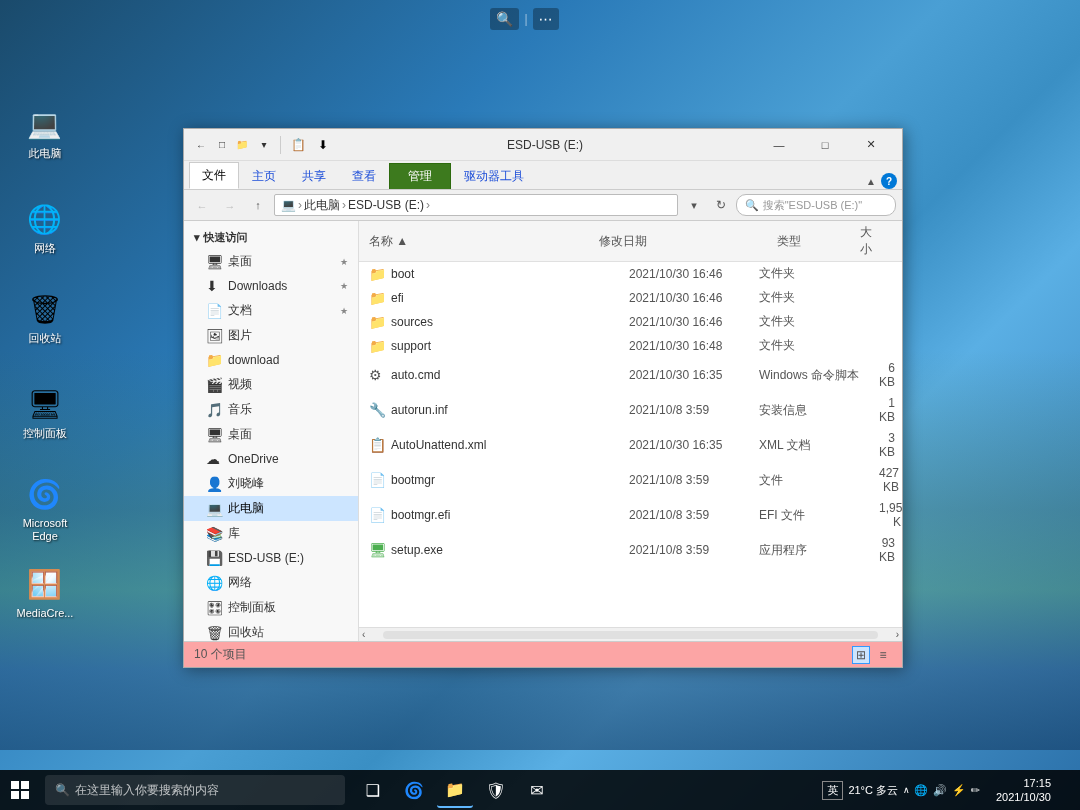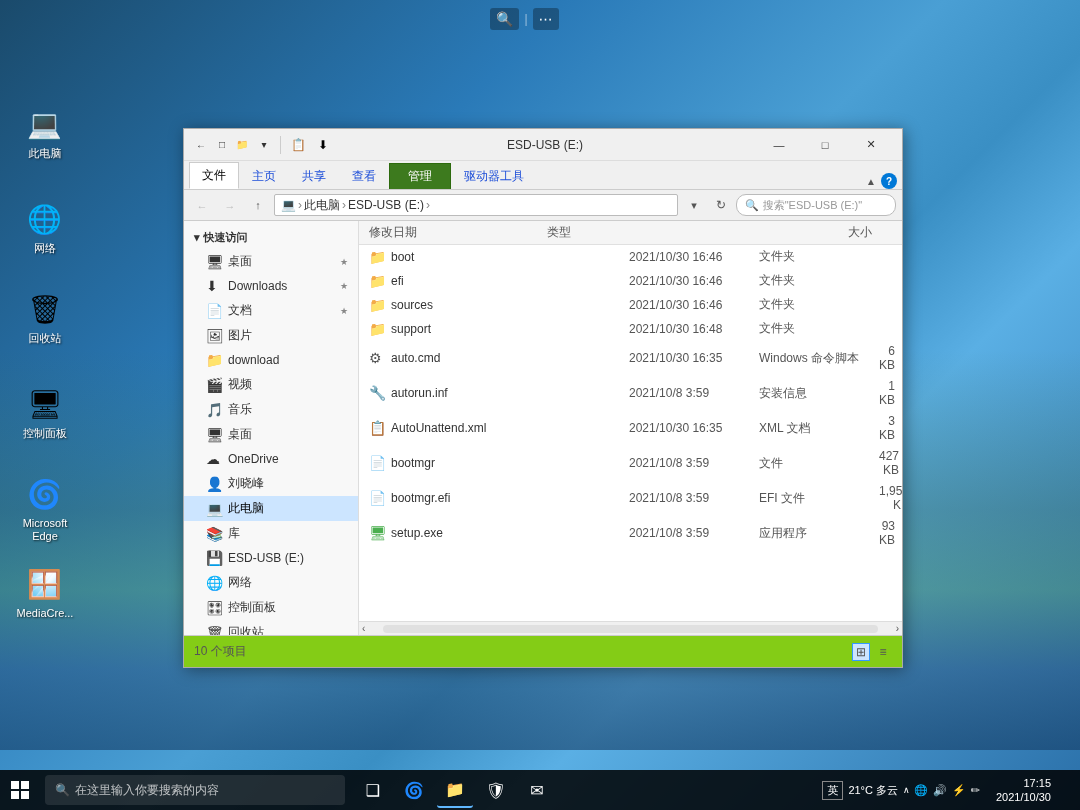--- a/index.html
+++ b/index.html
@@ -465,22 +465,22 @@
 
     .file-row .file-size {
       flex: 1;
       text-align: right;
       padding-right: 15px;
       color: #555;
     }
 
     
     .status-bar {
-      height: 32px;
-      background: #84cc16;
+      height: 26px;
+      background: #fca5a5;
       border-top: 1px solid #ccc;
       display: flex;
       align-items: center;
       padding: 0 10px;
       font-size: 12px;
       color: #555;
     }
 
     .status-right {
       margin-left: auto;
@@ -733,20 +733,24 @@
 
         <div class="sidebar-item">
           <span class="sidebar-icon">🗑</span>
           <span>回收站</span>
         </div>
       </div>
 
       <div class="file-area">
 
         <div class="file-header">
+          <div class="col-name">
+            <span>名称</span>
+            <span> ▲</span>
+          </div>
           <div class="col-date">
             <span>修改日期</span>
           </div>
           <div class="col-type">
             <span>类型</span>
           </div>
           <div class="col-size">
             <span>大小</span>
           </div>
         </div>

